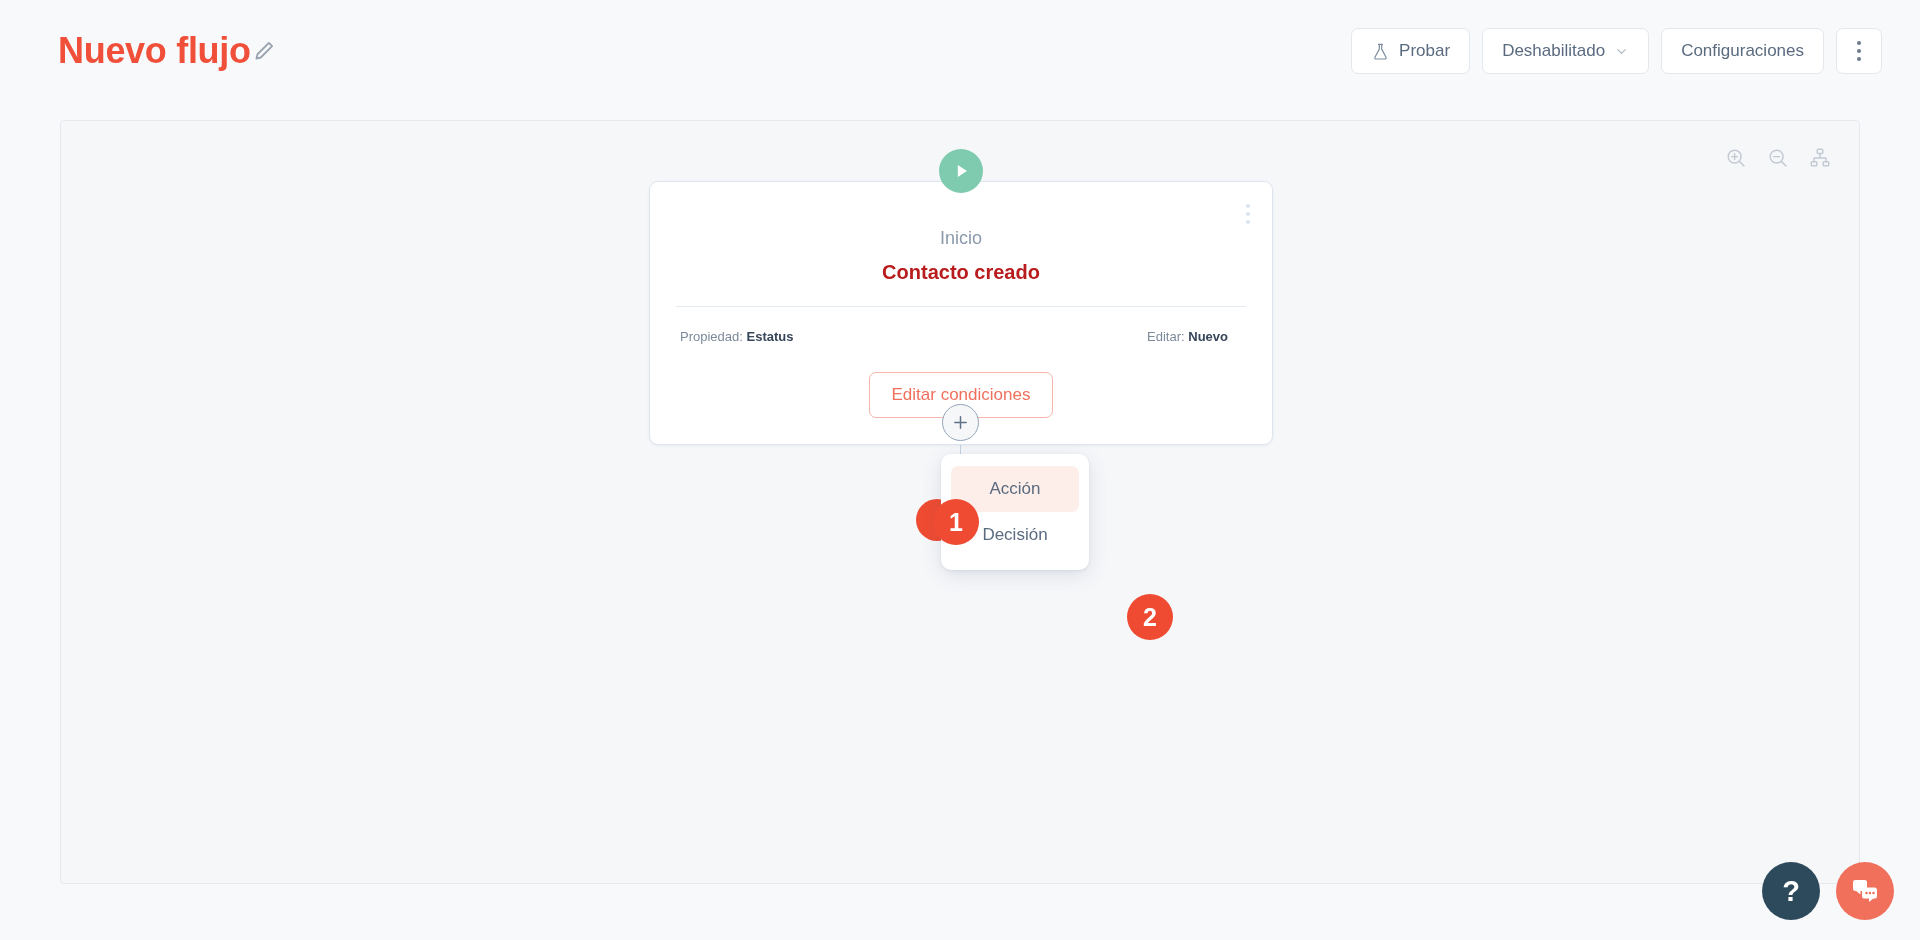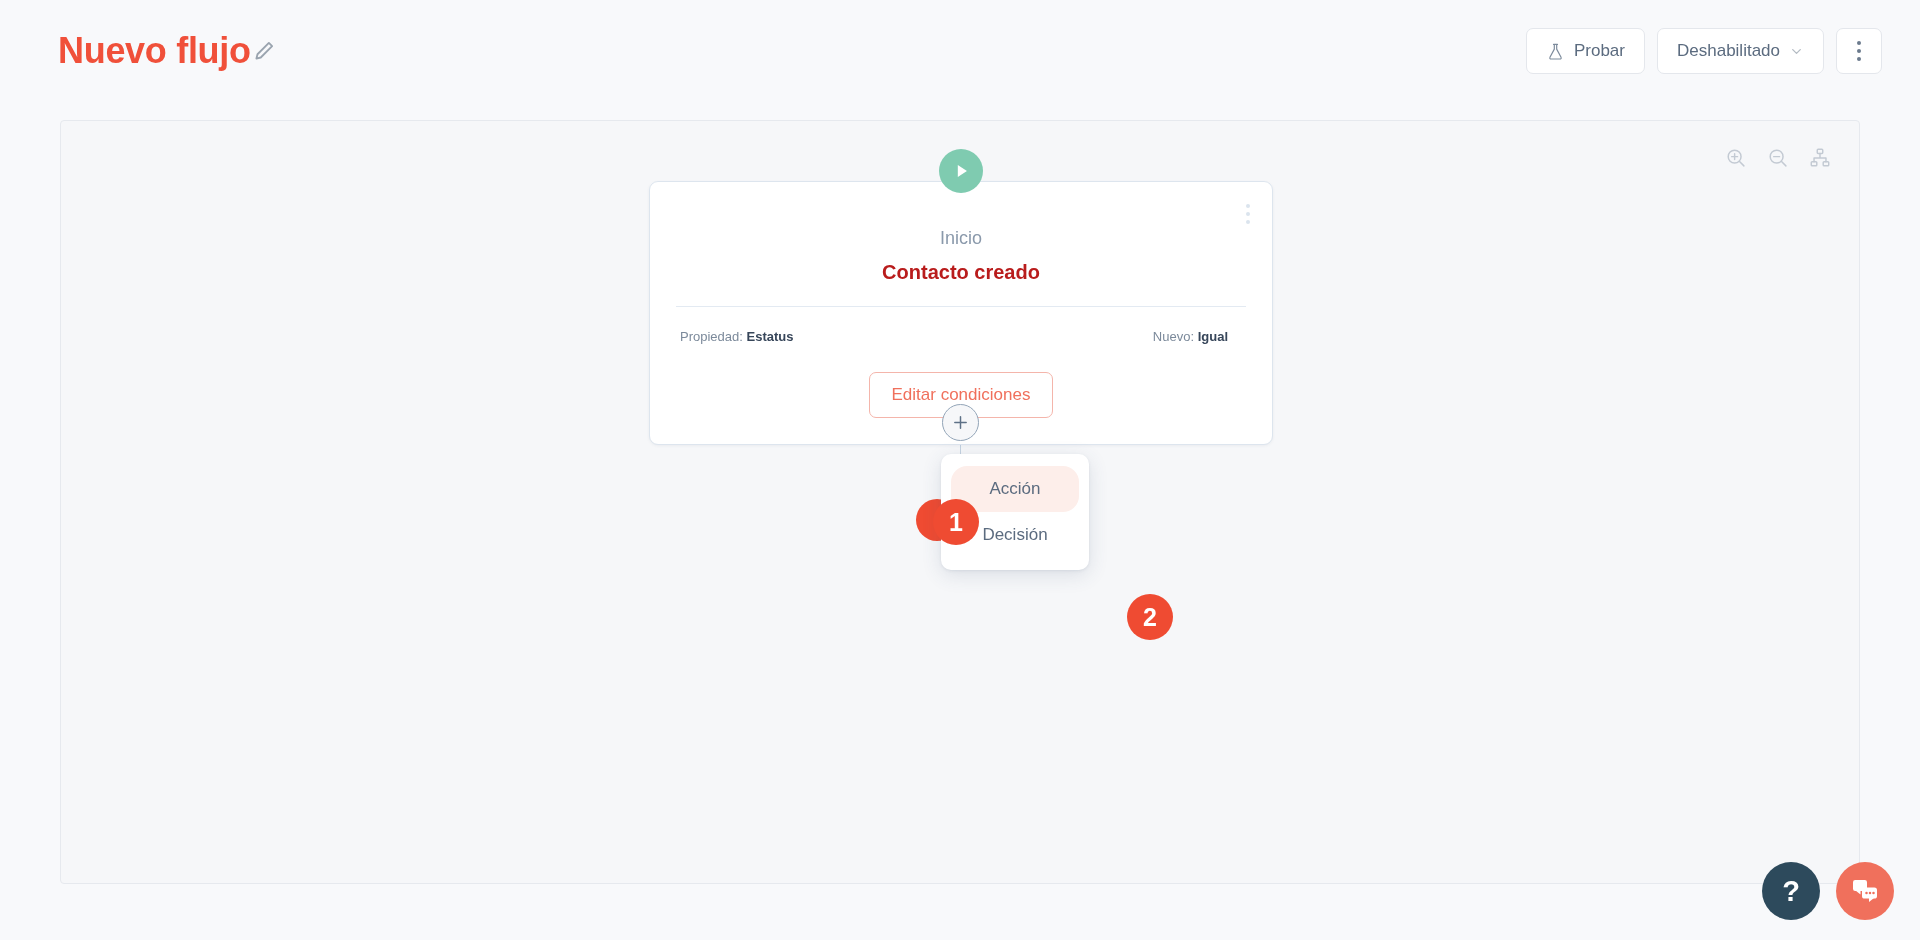--- a/index.html
+++ b/index.html
@@ -254,21 +254,21 @@
     width: 148px;
     background: #ffffff;
     border-radius: 10px;
     box-shadow: 0 5px 20px rgba(60,80,110,.14), 0 1px 3px rgba(60,80,110,.10);
     padding: 12px 10px;
     z-index: 6;
   }
 
   .dd-item {
     height: 46px;
-    border-radius: 16px;
+    border-radius: 7px;
     display: flex;
     align-items: center;
     justify-content: center;
     font-size: 17px;
     color: #5b6b7f;
     cursor: pointer;
   }
   .dd-item.highlight { background: #fdeeea; }
 
   
@@ -361,20 +361,23 @@
 
     <button class="tb-btn">
       <span>Deshabilitado</span>
       <span class="chev">
         <svg viewBox="0 0 24 24" width="15" height="15" fill="none" stroke="#9aa4af" stroke-width="2" stroke-linecap="round" stroke-linejoin="round">
           <path d="M6 9l6 6 6-6"></path>
         </svg>
       </span>
     </button>
 
+    <button class="tb-btn">
+      <span>Configuraciones</span>
+    </button>
 
     <button class="tb-btn kebab">
       <span class="kebab-dots">
         <i></i>
           <i></i>
           <i></i>
       </span>
     </button>
 
   </div>
@@ -427,22 +430,22 @@
       <div class="node-title">Contacto creado</div>
 
       <div class="node-divider"></div>
 
       <div class="cond-row">
         <span class="cond-item">
           <span>Propiedad:</span>
           <b>Estatus</b>
         </span>
         <span class="cond-item">
-          <span>Nuevo:</span>
-          <b>Igual</b>
+          <span>Editar:</span>
+          <b>Nuevo</b>
         </span>
       </div>
 
       <div class="node-action-wrap">
         <button class="outline-btn">Editar condiciones</button>
       </div>
 
     </div>
 
     <div class="hidden-chip"></div>

